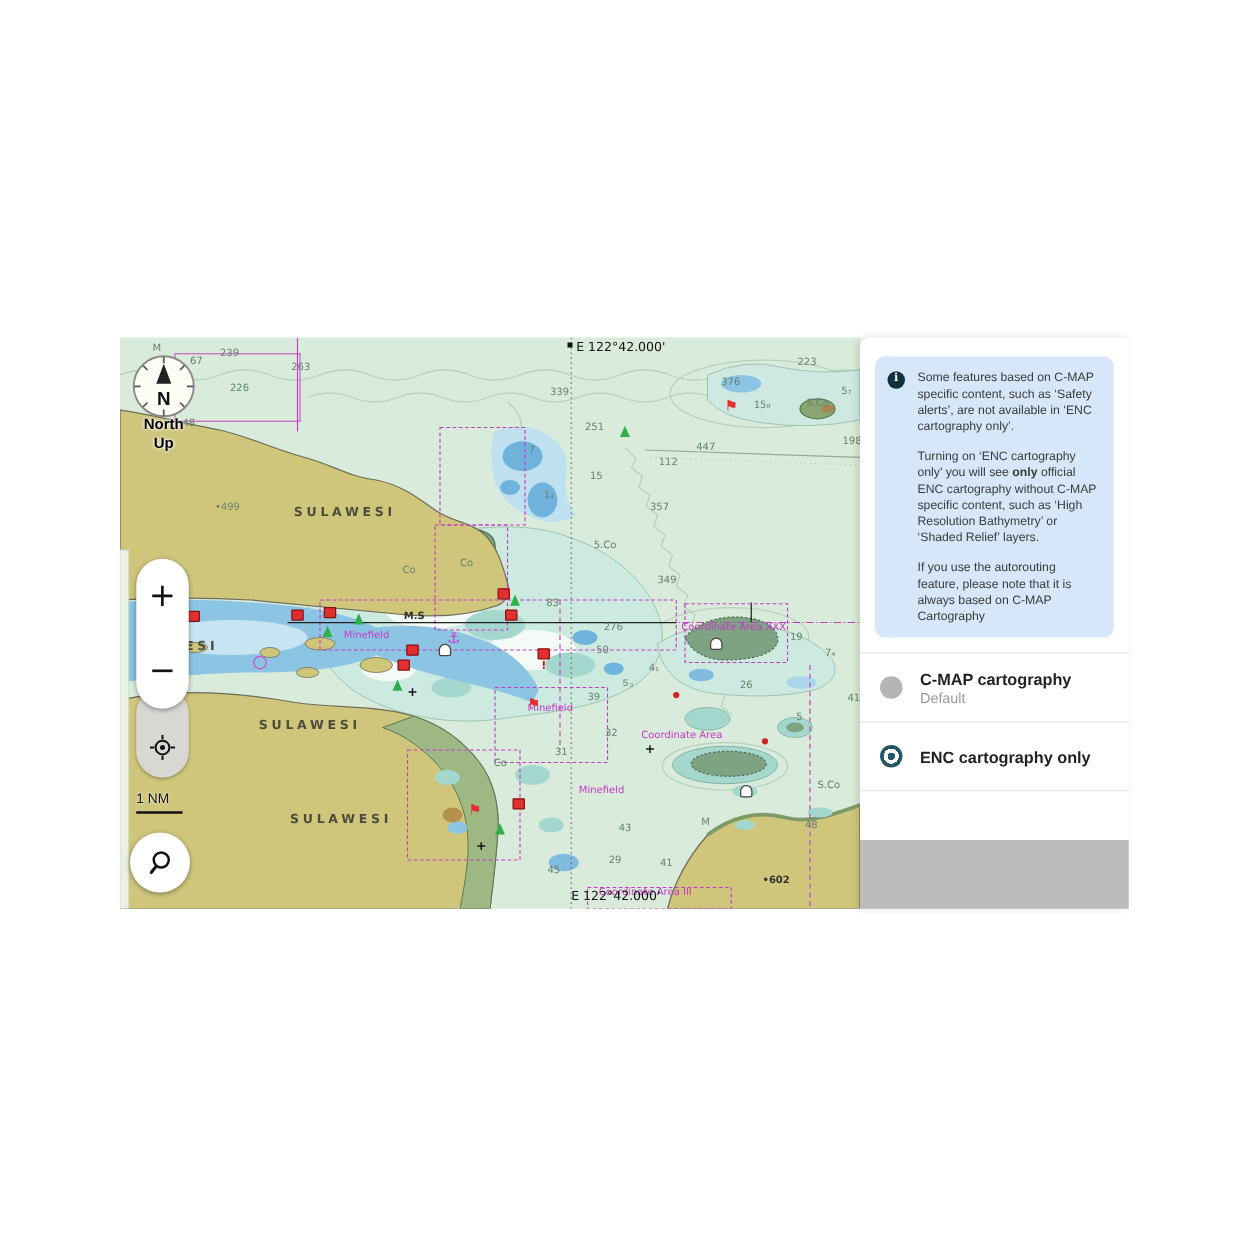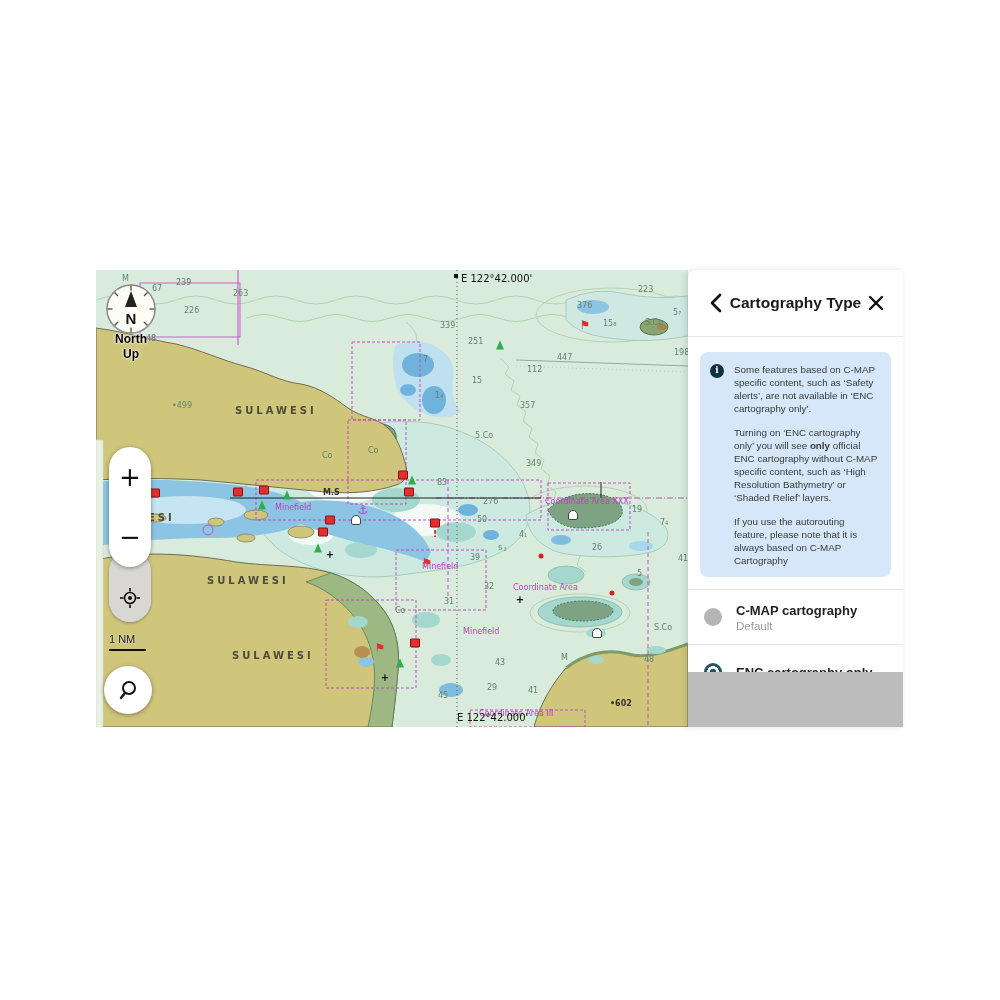--- a/index.html
+++ b/index.html
@@ -165,21 +165,21 @@
     </svg>
 
     <div class="layer">
         <span class="ml ml-d" style="left: 26px; top: 5px;">M</span>
         <span class="ml ml-d" style="left: 56px; top: 15px;">67</span>
         <span class="ml ml-d" style="left: 80px; top: 9px;">239</span>
         <span class="ml ml-d" style="left: 137px; top: 20px;">263</span>
         <span class="ml ml-d" style="left: 88px; top: 37px;">226</span>
         <span class="ml ml-d" style="left: 50px; top: 65px;">48</span>
         <span class="ml ml-d" style="left: 76px; top: 132px;">•499</span>
-        <span class="ml ml-d" style="left: 344px; top: 52px;">339</span>
+        <span class="ml ml-d" style="left: 344px; top: 40px;">339</span>
         <span class="ml ml-d" style="left: 372px; top: 68px;">251</span>
         <span class="ml ml-d" style="left: 431px; top: 96px;">112</span>
         <span class="ml ml-d" style="left: 376px; top: 107px;">15</span>
         <span class="ml ml-d" style="left: 424px; top: 132px;">357</span>
         <span class="ml ml-d" style="left: 379px; top: 162px;">5.Co</span>
         <span class="ml ml-d" style="left: 461px; top: 84px;">447</span>
         <span class="ml ml-d" style="left: 481px; top: 32px;">376</span>
         <span class="ml ml-d" style="left: 542px; top: 16px;">223</span>
         <span class="ml ml-d" style="left: 507px; top: 50px;">15₈</span>
         <span class="ml ml-d" style="left: 549px; top: 49px;">S.Co</span>
@@ -299,34 +299,20 @@
 
     <div class="search-btn">
       <svg width="24" height="24" viewBox="0 0 24 24">
         <circle cx="13" cy="10" r="6" fill="none" stroke="#111" stroke-width="2"></circle>
         <line x1="8.5" y1="15.5" x2="5" y2="20" stroke="#111" stroke-width="2.4" stroke-linecap="round"></line>
       </svg>
     </div>
   </div>
 
   <div class="panel">
-    <div class="panel-header">
-      <div class="back-btn">
-        <svg width="13" height="20" viewBox="0 0 13 20">
-          <polyline points="11,2 3,10 11,18" fill="none" stroke="#111" stroke-width="2.6" stroke-linecap="round" stroke-linejoin="round"></polyline>
-        </svg>
-      </div>
-      <div class="panel-title">Cartography Type</div>
-      <div class="close-btn">
-        <svg width="16" height="16" viewBox="0 0 16 16">
-          <line x1="2" y1="2" x2="14" y2="14" stroke="#111" stroke-width="2.4" stroke-linecap="round"></line>
-          <line x1="14" y1="2" x2="2" y2="14" stroke="#111" stroke-width="2.4" stroke-linecap="round"></line>
-        </svg>
-      </div>
-    </div>
 
     <div class="info-card">
       <div class="info-icon">i</div>
       <p>Some features based on C-MAP specific content, such as ‘Safety alerts’, are not available in ‘ENC cartography only’.</p>
       <p><span>Turning on ‘ENC cartography only’ you will see </span><b>only</b><span> official ENC cartography without C-MAP specific content, such as ‘High Resolution Bathymetry’ or ‘Shaded Relief’ layers.</span></p>
       <p>If you use the autorouting feature, please note that it is always based on C-MAP Cartography</p>
     </div>
 
     <div class="options">
       <div class="opt">

